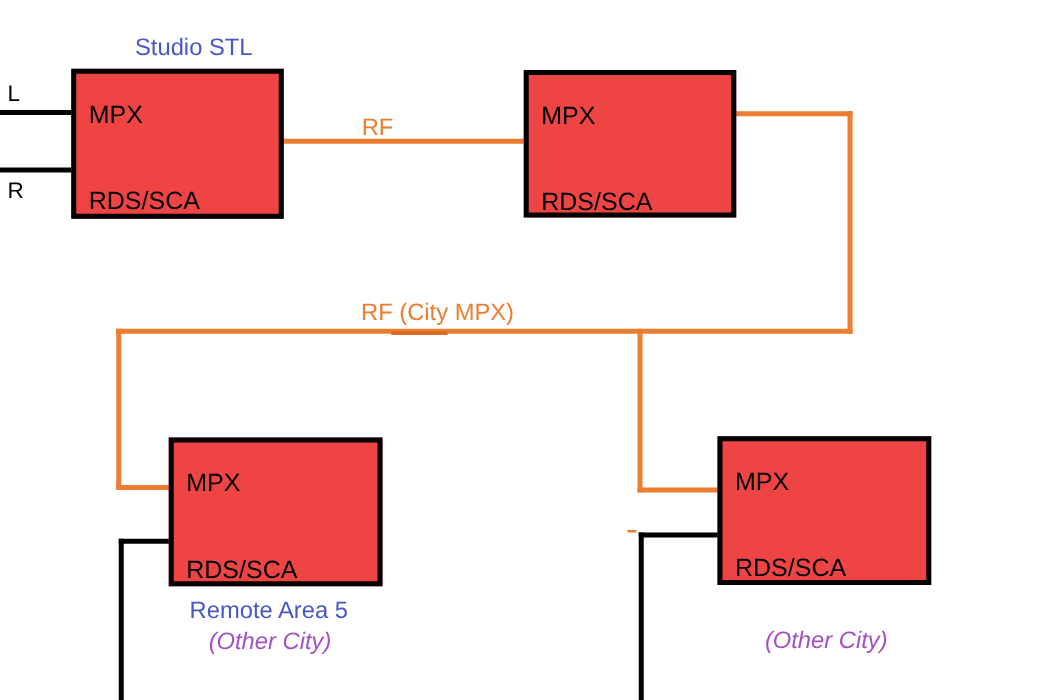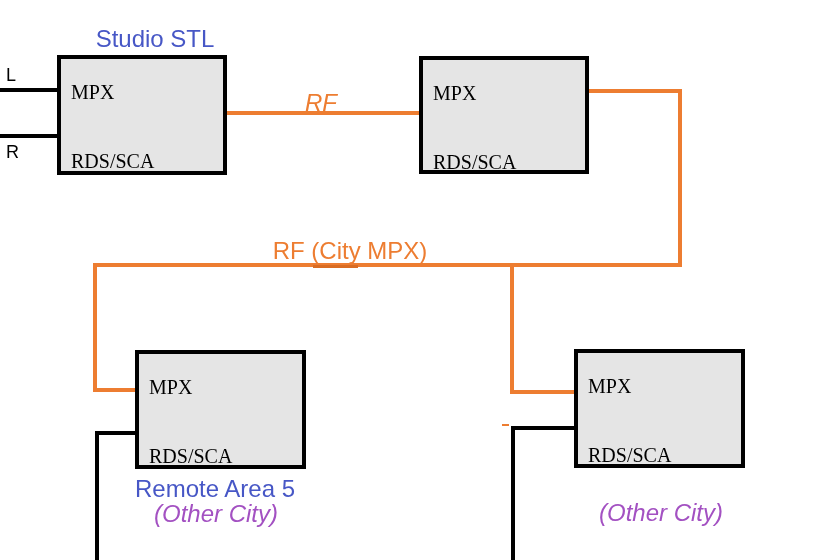--- a/index.html
+++ b/index.html
@@ -17,58 +17,57 @@
     background: #ffffff;
     overflow: hidden;
     font-family: "Liberation Sans", sans-serif;
   }
   .line { position: absolute; }
   .line.orange { background: var(--orange); }
   .line.black  { background: var(--black); }
   .node {
     position: absolute;
     box-sizing: border-box;
-    background: #e5e5e5;
+    background: #ef4444;
     border: 4px solid var(--black);
     z-index: 2;
-    font-family: Liberation Serif, serif;
   }
   .port {
     position: absolute;
     left: 10px;
     font-size: 20px;
     line-height: 20px;
     color: var(--black);
     white-space: nowrap;
   }
   .port.mpx { top: 23px; }
   .port.rds { top: 68px; margin-top: 24px; }
   .lbl {
     position: absolute;
-    font-size: 24px;
+    font-size: 19px;
     line-height: 20px;
     white-space: nowrap;
     z-index: 3;
   }
   .lbl.blue   { color: var(--blue); }
   .lbl.purple { color: var(--purple); font-style: italic; }
   .lbl.orange { color: var(--orange); }
   .lbl.black  { color: var(--black); font-size: 18px; }
   .lbl.centered { text-align: center; }
 
   
   #studio-node  { left: 57px;  top: 55px;  width: 170px; height: 120px; }
   #tx-node      { left: 419px; top: 56px;  width: 170px; height: 118px; }
   #remote1-node { left: 135px; top: 350px; width: 171px; height: 119px; }
   #remote2-node { left: 574px; top: 349px; width: 171px; height: 119px; }
 
   
   #studio-title   { left: 70px;  top: 29px;  width: 170px; }
   #tx-title       { left: 419px; top: 30px;  width: 170px; }
-  #rf-label       { left: 271px; top: 93px;  width: 100px; font-style: italic; }
+  #rf-label       { left: 252px; top: 93px;  width: 100px; }
   #rf-mpx-label   { left: 250px; top: 241px; width: 200px; }
   #remote1-title  { left: 130px; top: 479px; width: 170px; }
   #remote1-sub    { left: 131px; top: 504px; width: 170px; }
   #remote2-title  { left: 578px; top: 478px; width: 170px; }
   #remote2-sub    { left: 576px; top: 503px; width: 170px; }
   #input-l-label  { left: 6px;   top: 65px; }
   #input-r-label  { left: 6px;   top: 142px; }
 
   
   #l-input-line { left: 0; top: 88px;  width: 61px; height: 4px; }

